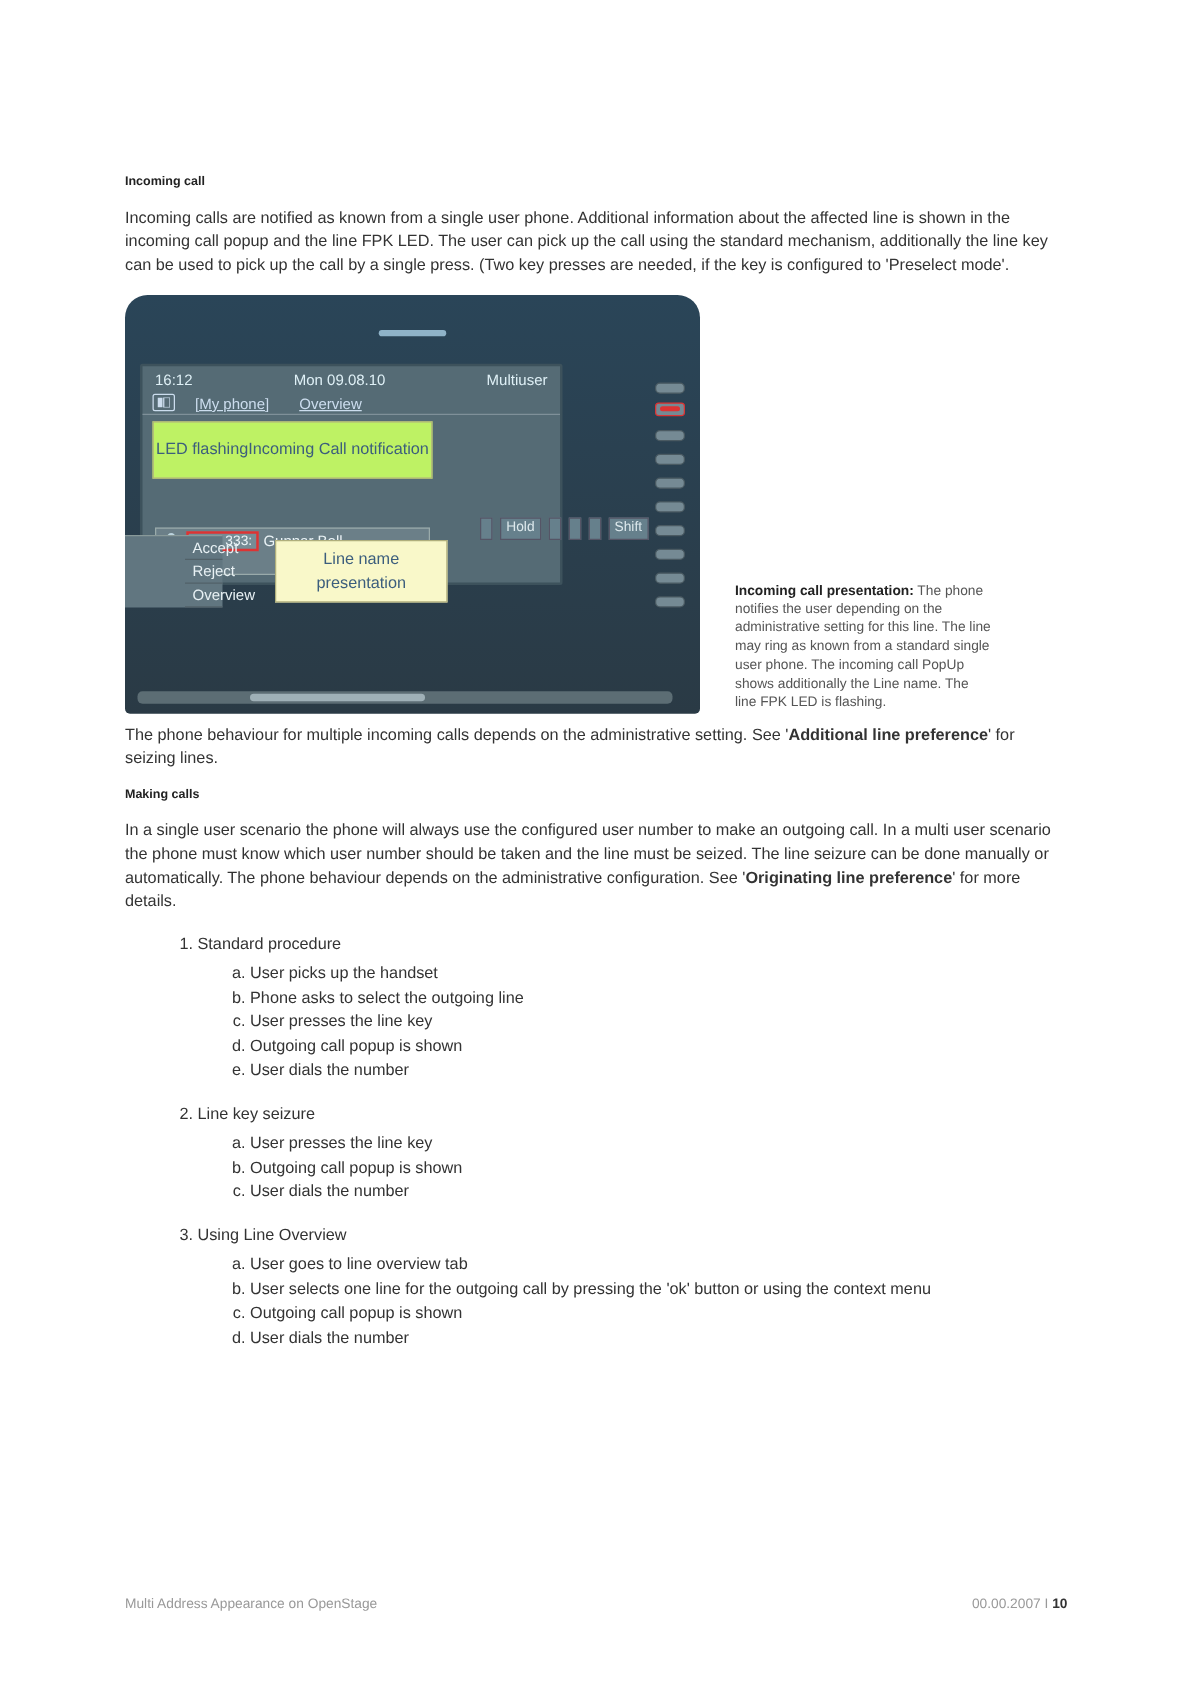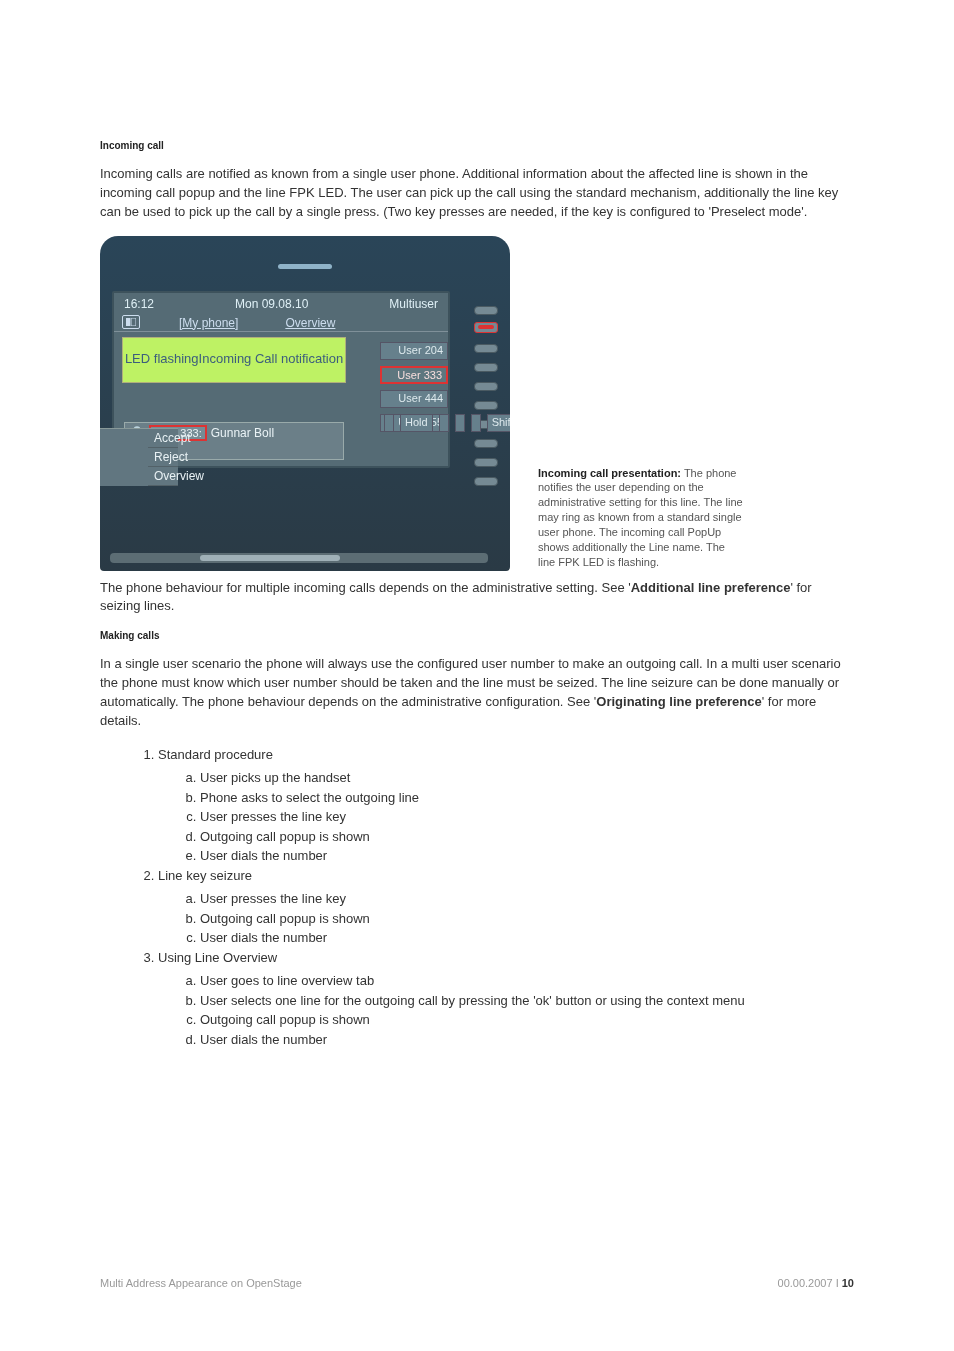--- a/index.html
+++ b/index.html
@@ -35,21 +35,21 @@
     margin: 0 0 14px 0;
     color: #333;
   }
   .figure-row {
     display: flex;
     align-items: flex-end;
     gap: 28px;
     margin: 4px 0 8px 0;
   }
   .phone {
-    width: 410px;
+    width: 460px;
     height: 335px;
     background: linear-gradient(#2a4558, #2a3a45);
     border-radius: 18px 18px 4px 4px;
     position: relative;
     padding: 52px 12px 10px 12px;
     color: #cfe;
     overflow: hidden;
   }
   .earpiece {
     position: absolute;
@@ -88,21 +88,20 @@
     height: 14px;
     border: 1px solid #cde;
     border-radius: 2px;
     display: flex;
     align-items: center;
     justify-content: center;
   }
   .tab {
     padding: 1px 8px;
     text-decoration: underline;
-    margin-left: 23px;
   }
   .tab.active {
     text-decoration: underline;
   }
   .main-area {
     position: relative;
     height: 134px;
   }
   .annot-yellow {
     position: absolute;
@@ -269,21 +268,21 @@
     font-size: 11px;
     line-height: 1.35;
     color: #555;
     margin-bottom: 1px;
   }
   .caption .bold { font-weight: bold; color: #222; }
   ol {
     font-size: 13px;
     line-height: 1.5;
     padding-left: 58px;
-    margin: 4px 0 0 0;
+    margin: 4px 0 15px 0;
   }
   ol ol {
     list-style-type: lower-alpha;
     padding-left: 42px;
   }
   .footer {
     position: absolute;
     bottom: 62px;
     left: 100px;
     right: 100px;
@@ -335,35 +334,33 @@
             <div class="call-header">
               <svg class="bell" viewBox="0 0 24 24">
                   <path d="M12 2a5 5 0 0 0-5 5v4l-2 3v1h14v-1l-2-3V7a5 5 0 0 0-5-5zm0 18a2 2 0 0 0 2-2h-4a2 2 0 0 0 2 2z"></path>
                 </svg>
               <span class="uline">User 333:</span>
               <span>Gunnar Boll</span>
             </div>
             <div class="call-num">200</div>
           </div>
 
-          <div class="line-keys">
-            <div class="line-key label">User 204</div>
-            <div class="line-key active label">User 333</div>
-            <div class="line-key label">User 444</div>
-            <div class="line-key label">User 555</div>
-          </div>
         </div>
       </div>
 
       <div class="context-menu">
         <div>Accept</div>
         <div>Reject</div>
         <div>Overview</div>
       </div>
 
+      <div class="annot-yellow2">
+        <span>Line name</span>
+        <span>presentation</span>
+      </div>
 
       <div class="fpk-col">
         <div class="fpk"></div>
         <div class="fpk" style="visibility:hidden"></div>
         <div class="fpk"></div>
         <div class="fpk"></div>
         <div class="fpk"></div>
         <div class="fpk"></div>
         <div class="fpk"></div>
         <div class="fpk"></div>

